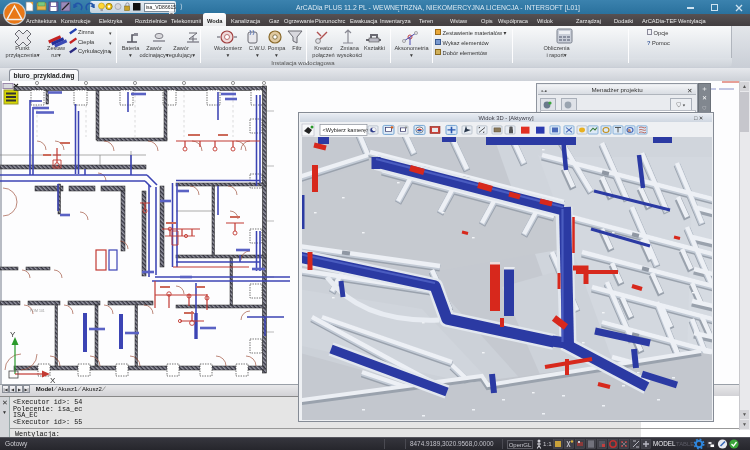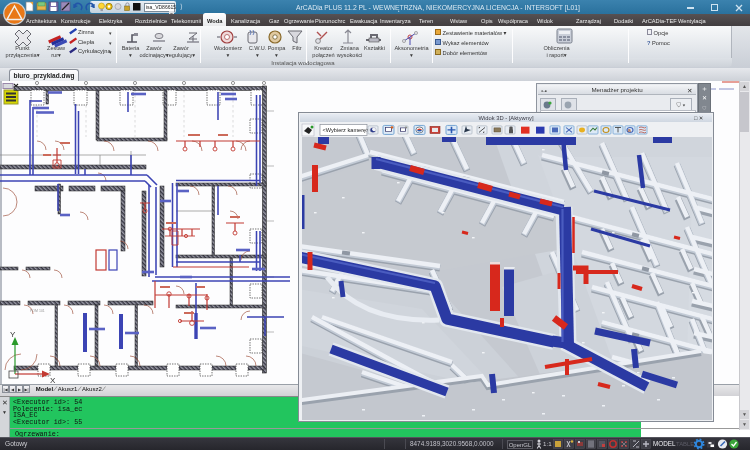--- a/index.html
+++ b/index.html
@@ -485,30 +485,30 @@
     <text x="50" y="302" font-size="8" fill="#333" font-family="Liberation Sans">X</text>
   </g>
   <text x="30" y="231" font-size="3.5" fill="#999" font-family="Liberation Sans">POM 101</text>
 </svg>
 
 <div class="abs" style="left:0;top:384px;width:750px;height:12px;background:linear-gradient(#e8e8ea,#d2d2d6);border-top:1px solid #9aa0a8;font-size:6.4px;color:#111">
  <span style="display:inline-block;margin-left:2px"><span style="display:inline-block;width:7px;height:8px;border:1px solid #8a8f98;background:linear-gradient(#f4f4f6,#dcdce2);font-size:4px;text-align:center;line-height:7px;color:#333">|◀</span><span style="display:inline-block;width:7px;height:8px;border:1px solid #8a8f98;background:linear-gradient(#f4f4f6,#dcdce2);font-size:4px;text-align:center;line-height:7px;color:#333">◀</span><span style="display:inline-block;width:7px;height:8px;border:1px solid #8a8f98;background:linear-gradient(#f4f4f6,#dcdce2);font-size:4px;text-align:center;line-height:7px;color:#333">▶</span><span style="display:inline-block;width:7px;height:8px;border:1px solid #8a8f98;background:linear-gradient(#f4f4f6,#dcdce2);font-size:4px;text-align:center;line-height:7px;color:#333">▶|</span></span>
  <span style="margin-left:4px;font-weight:bold;font-size:6px">Model</span><span style="color:#555;font-style:italic"> ∕ </span><span style="font-size:6px">Akusz1</span><span style="color:#555;font-style:italic"> ∕ </span><span style="font-size:6px">Akusz2</span><span style="color:#555;font-style:italic"> ∕</span>
 </div>
 
-<div class="abs" style="left:0;top:396px;width:641px;height:41px;background:#22c55e;border-top:1px solid #888">
+<div class="abs" style="left:0;top:396px;width:641px;height:41px;background:#e5e5e5;border-top:1px solid #888">
   <div class="abs" style="left:0;top:0;width:10px;height:41px;background:#d4d6da;border-right:1px solid #9aa"></div>
   <div class="abs" style="left:2px;top:2px;font-size:7px;color:#333">✕</div>
   <div class="abs" style="left:2px;top:12px;font-size:5px;color:#333">▼</div>
   <div class="abs" style="left:13px;top:2px;font-family:'Liberation Mono',monospace;font-size:6.8px;line-height:6.6px;color:#111;white-space:pre">&lt;Executor id&gt;: 54
 Polecenie: isa_ec
 ISA_EC
 &lt;Executor id&gt;: 55</div>
   <div class="abs" style="left:10px;top:31px;width:740px;height:1px;background:#999"></div>
-  <div class="abs" style="left:15px;top:33px;font-family:'Liberation Mono',monospace;font-size:6.8px;color:#111">Ogrzewanie:</div>
+  <div class="abs" style="left:15px;top:33px;font-family:'Liberation Mono',monospace;font-size:6.8px;color:#111">Wentylacja:</div>
 </div>
 
 <div class="abs" style="left:0;top:437px;width:750px;height:13px;background:linear-gradient(#35353d,#26262c);border-top:1px solid #55555d"></div>
 <div class="abs" style="left:5px;top:440px;font-size:6.6px;color:#cdcdd2">Gotowy</div>
 <div class="abs" style="left:410px;top:440px;font-size:6.4px;color:#c0c0c8">8474.9189,3020.9568,0.0000</div>
 <div class="abs" style="left:384px;top:439px;width:1px;height:10px;background:#4a4a52"></div>
 <div class="abs" style="left:405px;top:439px;width:1px;height:10px;background:#4a4a52"></div>
 <div class="abs" style="left:502px;top:439px;width:1px;height:10px;background:#4a4a52"></div>
 <div class="abs" style="left:507px;top:439.5px;width:26px;height:9.5px;border:1px solid #5a5a62;font-size:6px;text-align:center;line-height:8px;color:#c8c8ce">OpenGL</div>
 <svg class="abs" style="left:535px;top:439px" width="8" height="10">

